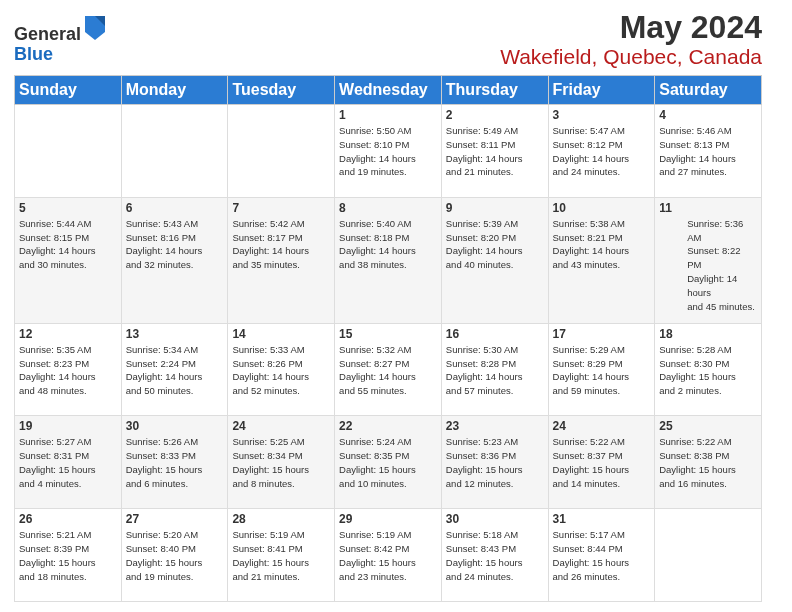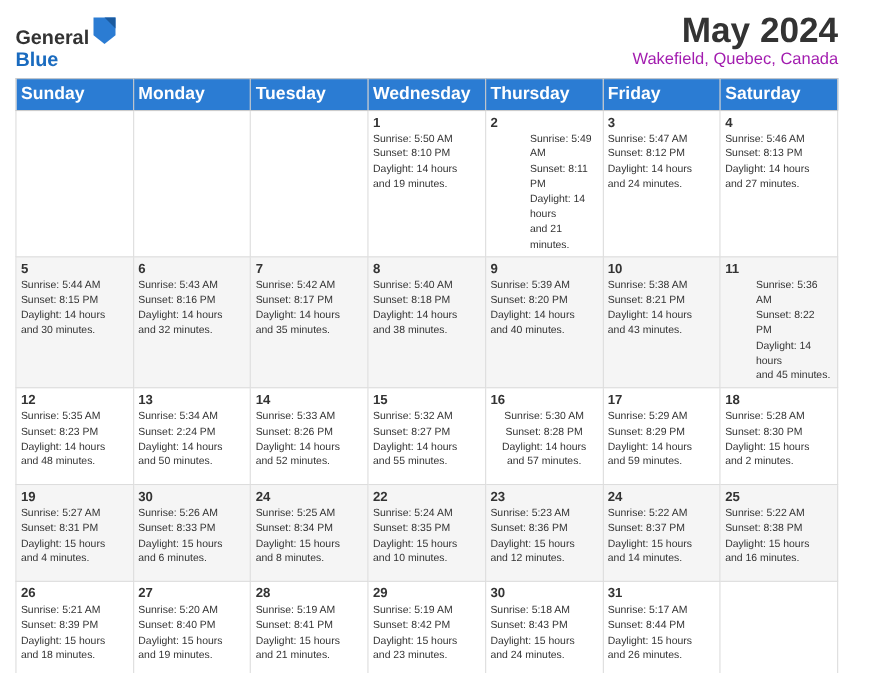--- a/index.html
+++ b/index.html
@@ -44,22 +44,22 @@
     .header-right {
       text-align: right;
     }
     .month-title {
       font-size: 32px;
       font-weight: bold;
       color: #333;
       line-height: 1.1;
     }
     .location {
-      font-size: 15px;
-      color: #a21caf;
+      font-size: 21px;
+      color: #b91c1c;
     }
     .calendar {
       flex: 1;
       border-collapse: collapse;
       width: 100%;
       table-layout: fixed;
     }
     .calendar th {
       background-color: #2b7cd3;
       color: #fff;
@@ -139,21 +139,21 @@
           <td class="empty"></td>
           <td>
             <span class="day-number">1</span>
             <div class="day-info" style="white-space: pre-line;">Sunrise: 5:50 AM
 Sunset: 8:10 PM
 Daylight: 14 hours
 and 19 minutes.</div>
           </td>
           <td>
             <span class="day-number">2</span>
-            <div class="day-info" style="white-space: pre-line; margin-left: 36px;">Sunrise: 5:49 AM
+            <div class="day-info" style="white-space: pre-line;">Sunrise: 5:49 AM
 Sunset: 8:11 PM
 Daylight: 14 hours
 and 21 minutes.</div>
           </td>
           <td>
             <span class="day-number">3</span>
             <div class="day-info" style="white-space: pre-line;">Sunrise: 5:47 AM
 Sunset: 8:12 PM
 Daylight: 14 hours
 and 24 minutes.</div>
@@ -241,21 +241,21 @@
           </td>
           <td>
             <span class="day-number">15</span>
             <div class="day-info" style="white-space: pre-line;">Sunrise: 5:32 AM
 Sunset: 8:27 PM
 Daylight: 14 hours
 and 55 minutes.</div>
           </td>
           <td>
             <span class="day-number">16</span>
-            <div class="day-info" style="white-space: pre-line; text-align: center;">Sunrise: 5:30 AM
+            <div class="day-info" style="white-space: pre-line;">Sunrise: 5:30 AM
 Sunset: 8:28 PM
 Daylight: 14 hours
 and 57 minutes.</div>
           </td>
           <td>
             <span class="day-number">17</span>
             <div class="day-info" style="white-space: pre-line;">Sunrise: 5:29 AM
 Sunset: 8:29 PM
 Daylight: 14 hours
 and 59 minutes.</div>

